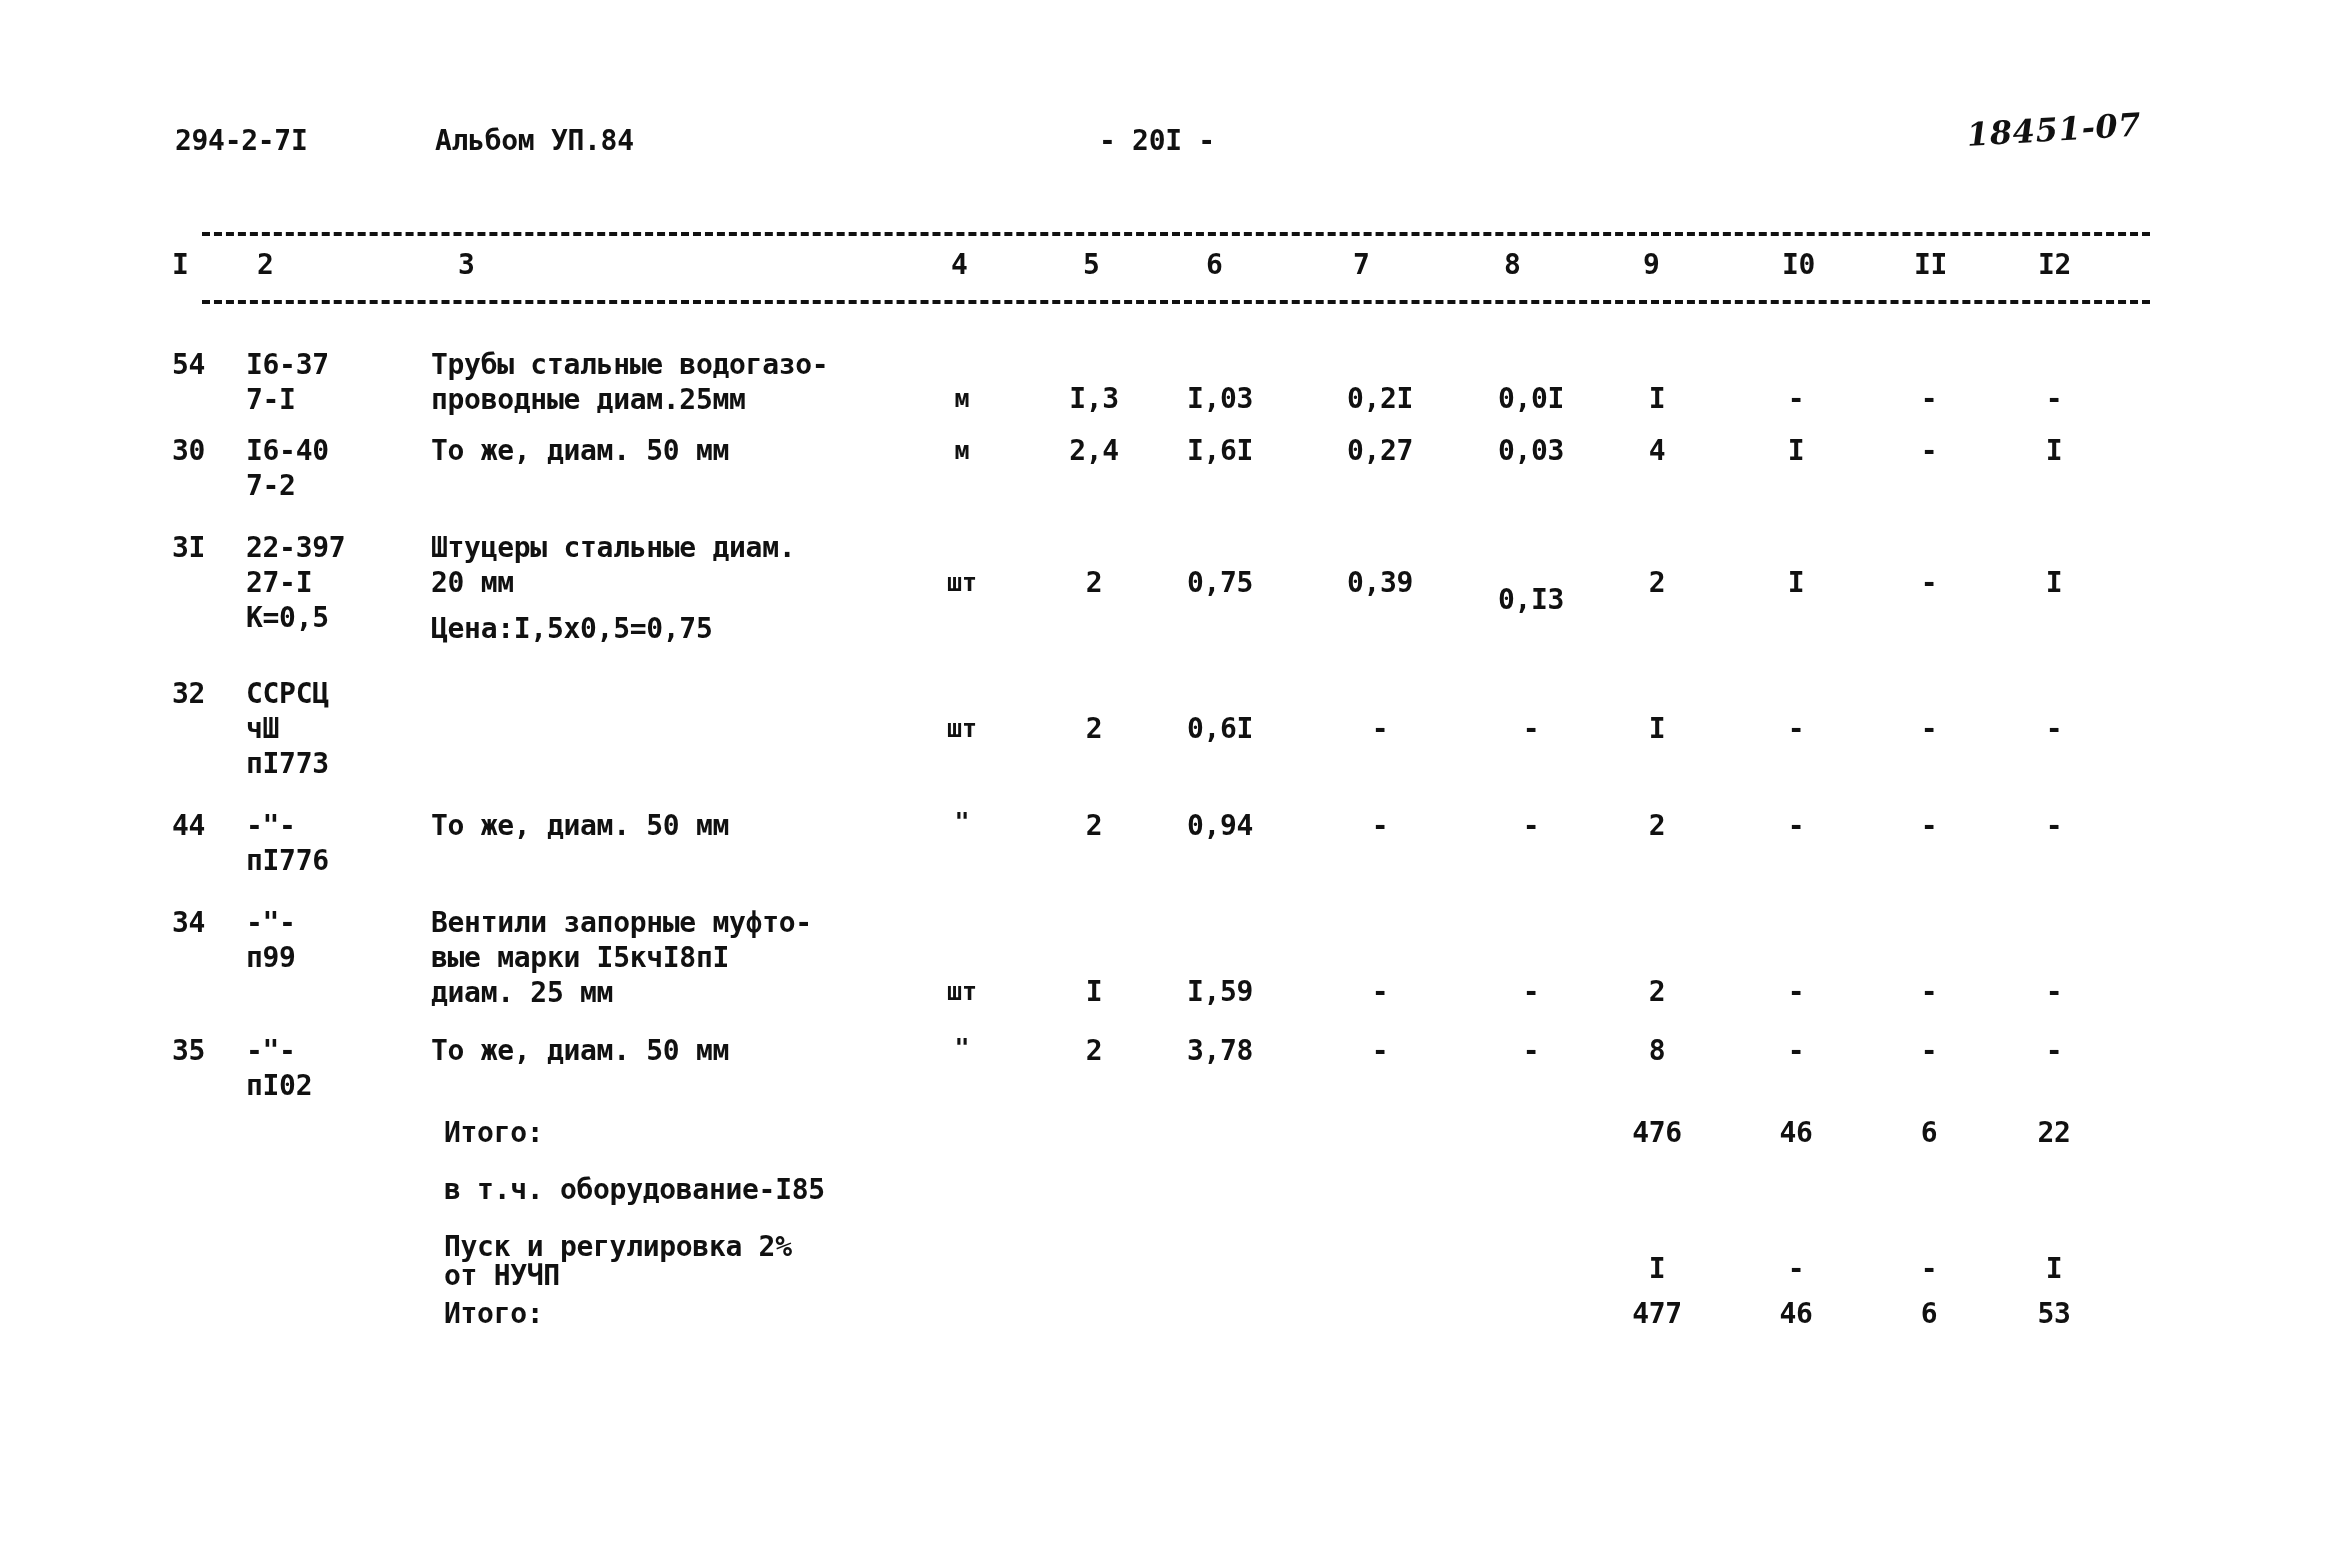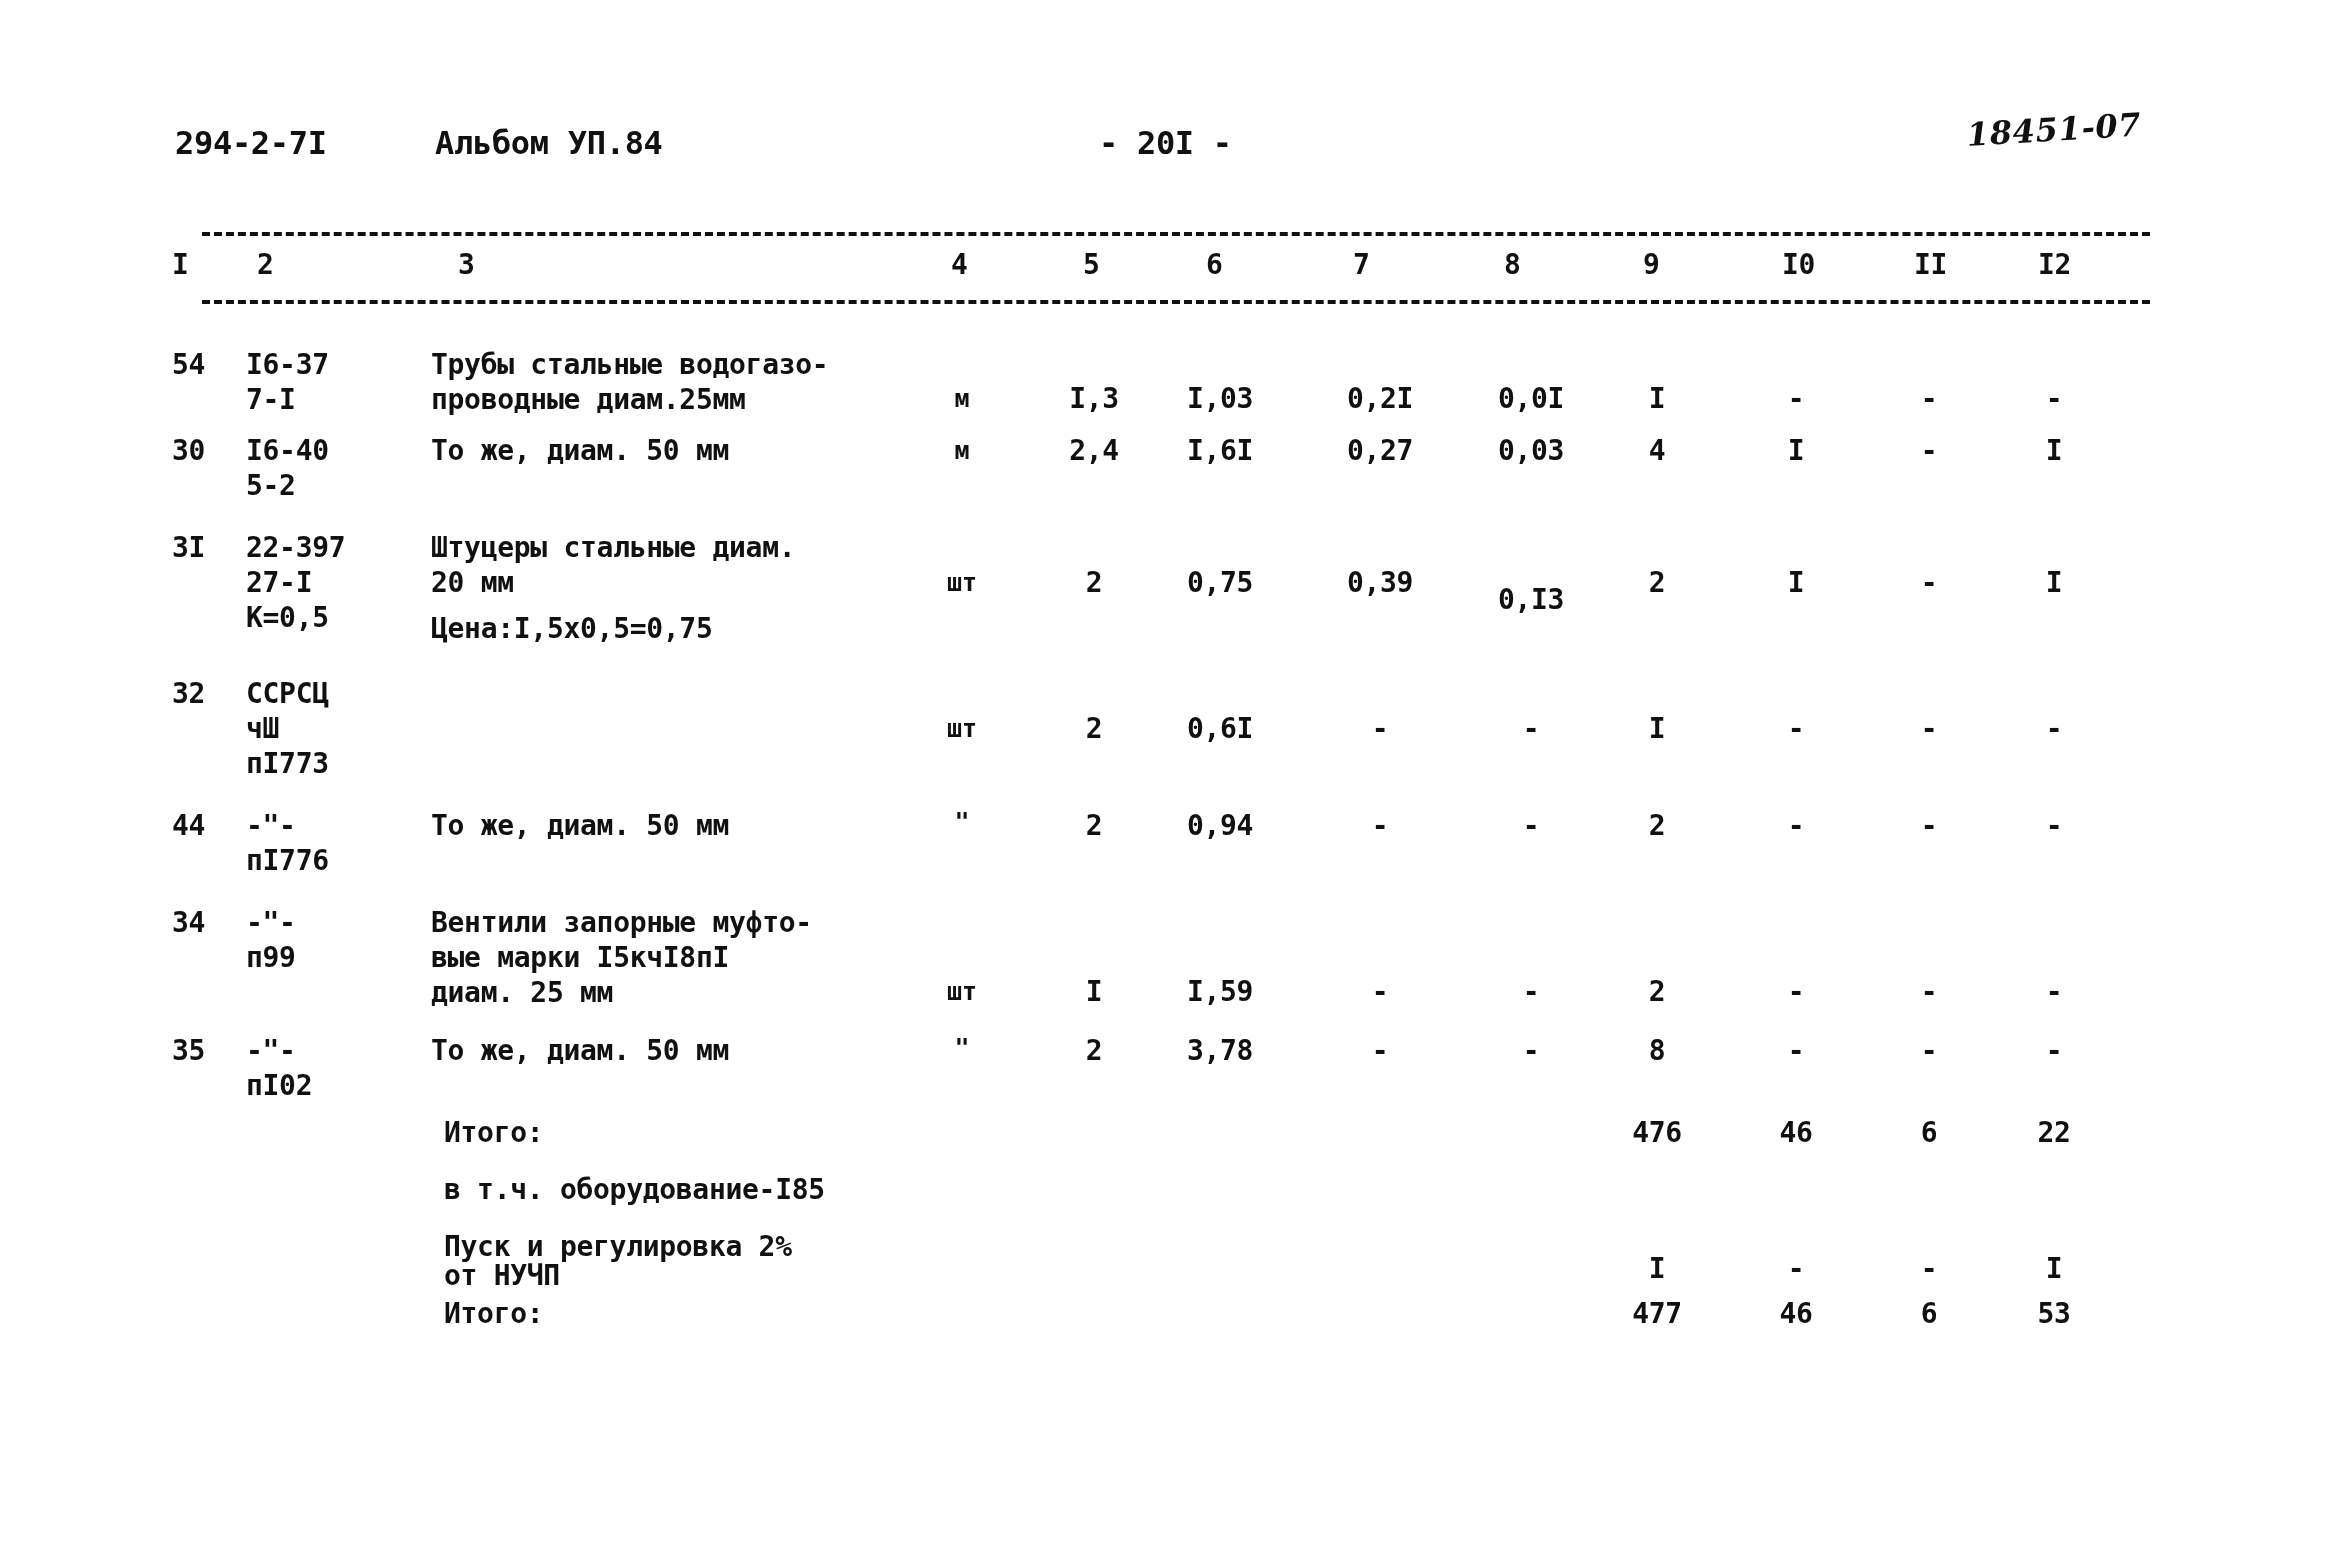--- a/index.html
+++ b/index.html
@@ -21,21 +21,21 @@
     white-space: pre;
     font-family: "DejaVu Sans Mono", "Liberation Mono", monospace;
     font-weight: 700;
     letter-spacing: -0.3px;
     color: #111111;
     -webkit-font-smoothing: none;
   }
 
   
   .hdr {
-    font-size: 32px;
+    font-size: 28px;
     line-height: 1;
     top: 127px;
   }
   #doc-code  { left: 175px; }
   #album     { left: 435px; }
   #page-num  { left: 1099px; }
   #stamp {
     position: absolute;
     top: 116px;
     left: 1968px;
@@ -174,21 +174,21 @@
   <div class="val" style="top:381px;left:1220px">I,03</div>
   <div class="val" style="top:381px;left:1380px">0,2I</div>
   <div class="val" style="top:381px;left:1531px">0,0I</div>
   <div class="val" style="top:381px;left:1657px">I</div>
   <div class="val" style="top:381px;left:1796px">-</div>
   <div class="val" style="top:381px;left:1929px">-</div>
   <div class="val" style="top:381px;left:2054px">-</div>
 
   <div class="idx" style="top:433px">30</div>
   <div class="code" style="top:433px">I6-40
-5-2</div>
+7-2</div>
   <div class="desc" style="top:433px">То же, диам. 50 мм</div>
   <div class="unit" style="top:433px">м</div>
   <div class="val" style="top:433px;left:1094px">2,4</div>
   <div class="val" style="top:433px;left:1220px">I,6I</div>
   <div class="val" style="top:433px;left:1380px">0,27</div>
   <div class="val" style="top:433px;left:1531px">0,03</div>
   <div class="val" style="top:433px;left:1657px">4</div>
   <div class="val" style="top:433px;left:1796px">I</div>
   <div class="val" style="top:433px;left:1929px">-</div>
   <div class="val" style="top:433px;left:2054px">I</div>

